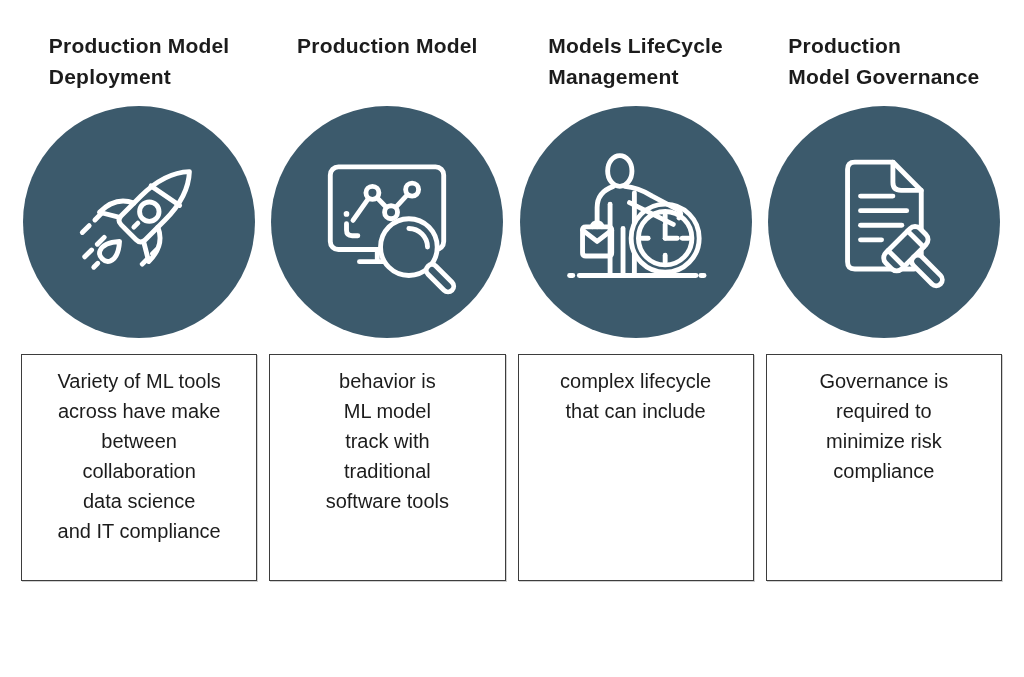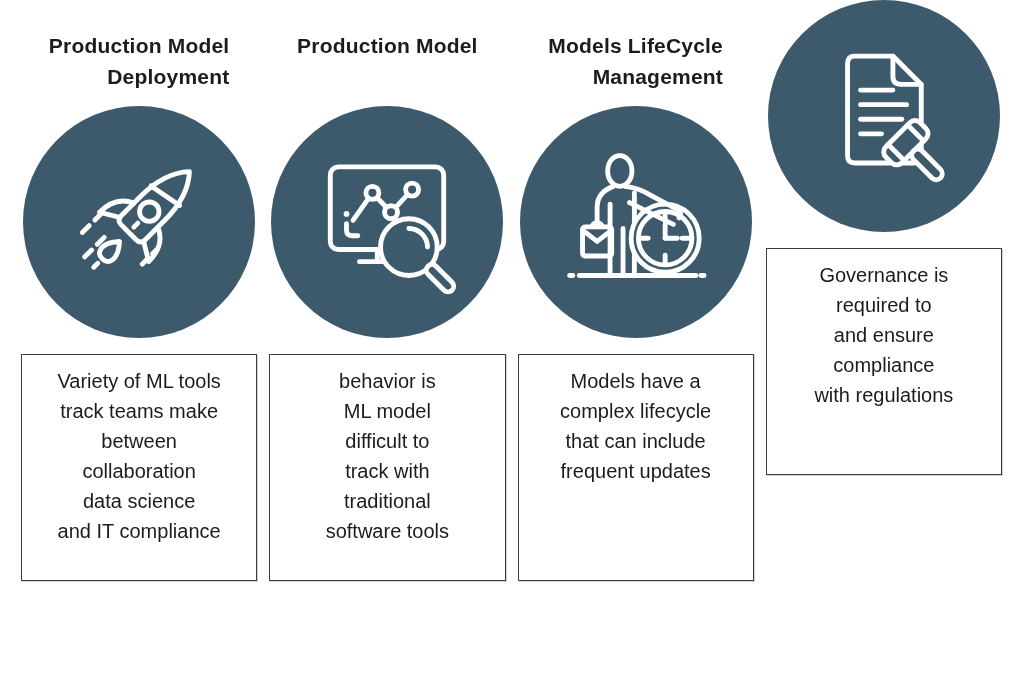--- a/index.html
+++ b/index.html
@@ -7,21 +7,21 @@
     --icon-color:#ffffff;
     --text-color:#1c1c1c;
     --border-color:#3d3d3d;
     --bg:#ffffff;
   }
   *{margin:0;padding:0;box-sizing:border-box;}
   html,body{width:1024px;height:677px;background:var(--bg);overflow:hidden;
     font-family:"Liberation Sans","DejaVu Sans",sans-serif;color:var(--text-color);}
   .columns{display:grid;grid-template-columns:repeat(4,1fr);gap:12px;padding:0 22px 0 21px;}
   .column{display:flex;flex-direction:column;align-items:center;}
-  .card-title{margin-top:30px;height:76px;text-align:right;font-size:21px;
+  .card-title{margin-top:30px;height:76px;text-align:left;font-size:21px;
     font-weight:700;line-height:31px;letter-spacing:.2px;}
   .circle{width:232px;height:232px;border-radius:50%;background:var(--circle-color);
     display:flex;align-items:center;justify-content:center;flex-shrink:0;}
   .circle svg{width:162px;height:162px;display:block;}
   .icon-strokes{stroke:var(--icon-color);fill:none;stroke-width:6;
     stroke-linecap:round;stroke-linejoin:round;}
   .fill-bg{fill:var(--circle-color);}
   .fill-fg{fill:var(--icon-color);stroke:none;}
   .desc-box{margin-top:16px;width:100%;height:227px;border:1.5px solid var(--border-color);
     box-shadow:1px 1px 0 rgba(0,0,0,.18);background:var(--bg);
@@ -51,21 +51,21 @@
             <path d="M100,172 L100,183" stroke-dasharray="7 7"></path>
           </g>
           <path d="M30,113 L55,88" stroke-dasharray="12 10"></path>
           <path d="M33,143 L64,112" stroke-dasharray="12 10"></path>
           <path d="M104,152 L122,134" stroke-dasharray="9 9"></path>
         </g>
       </svg>
     </div>
     <div class="desc-box">
         <div>Variety of ML tools</div>
-        <div>track teams make</div>
+        <div>across have make</div>
         <div>between</div>
         <div>collaboration</div>
         <div>data science</div>
         <div>and IT compliance</div>
       </div>
   </div>
 
   <div class="column">
     <div class="card-title">
         <div>Production Model</div>
@@ -86,21 +86,20 @@
           <path d="M127,108 A23,23 0 0 1 150,131"></path>
           <g transform="rotate(45 152 156)">
             <rect x="150" y="149" width="42" height="14" rx="7" class="fill-bg" style="stroke:var(--icon-color)"></rect>
           </g>
         </g>
       </svg>
     </div>
     <div class="desc-box">
         <div>behavior is</div>
         <div>ML model</div>
-        <div>difficult to</div>
         <div>track with</div>
         <div>traditional</div>
         <div>software tools</div>
       </div>
   </div>
 
   <div class="column">
     <div class="card-title">
         <div>Models LifeCycle</div>
         <div>Management</div>
@@ -126,28 +125,30 @@
           <path d="M136,120 L151,120"></path>
           <path d="M86,56 C102,57 112,63 120,68 L152,85 Q158,89 153,95"></path>
           <path d="M92,76 L146,103"></path>
           <path d="M30,166 L174,166"></path>
           <path d="M18,166 L22,166"></path>
           <path d="M180,166 L184,166"></path>
         </g>
       </svg>
     </div>
     <div class="desc-box">
-        <div>Models have a</div>
         <div>complex lifecycle</div>
         <div>that can include</div>
-        <div>frequent updates</div>
       </div>
   </div>
 
   <div class="column">
+    <div class="card-title">
+        <div>Production</div>
+        <div>Model Governance</div>
+      </div>
     <div class="circle">
       <svg viewBox="0 0 200 200">
         <g class="icon-strokes">
           <path d="M111,26 L64,26 Q55,26 55,35 L55,149 Q55,158 64,158 L137,158 Q146,158 146,149 L146,61 Z"></path>
           <path d="M111,26 L111,51 Q111,61 121,61 L146,61"></path>
           <path d="M71,68 L111,68"></path>
           <path d="M71,86 L128,86"></path>
           <path d="M71,104 L122,104"></path>
           <path d="M71,122 L97,122"></path>
           <g transform="rotate(45 127 133)">
@@ -155,19 +156,18 @@
             <path d="M113,116 L141,116"></path>
             <path d="M113,150 L141,150"></path>
             <rect x="141" y="126" width="47" height="15" rx="7.5" class="fill-bg" style="stroke:var(--icon-color)"></rect>
           </g>
         </g>
       </svg>
     </div>
     <div class="desc-box">
         <div>Governance is</div>
         <div>required to</div>
-        <div>and ensure</div>
+        <div>minimize risk</div>
         <div>compliance</div>
-        <div>with regulations</div>
       </div>
   </div>
 
 </div>
 
 </body></html>

